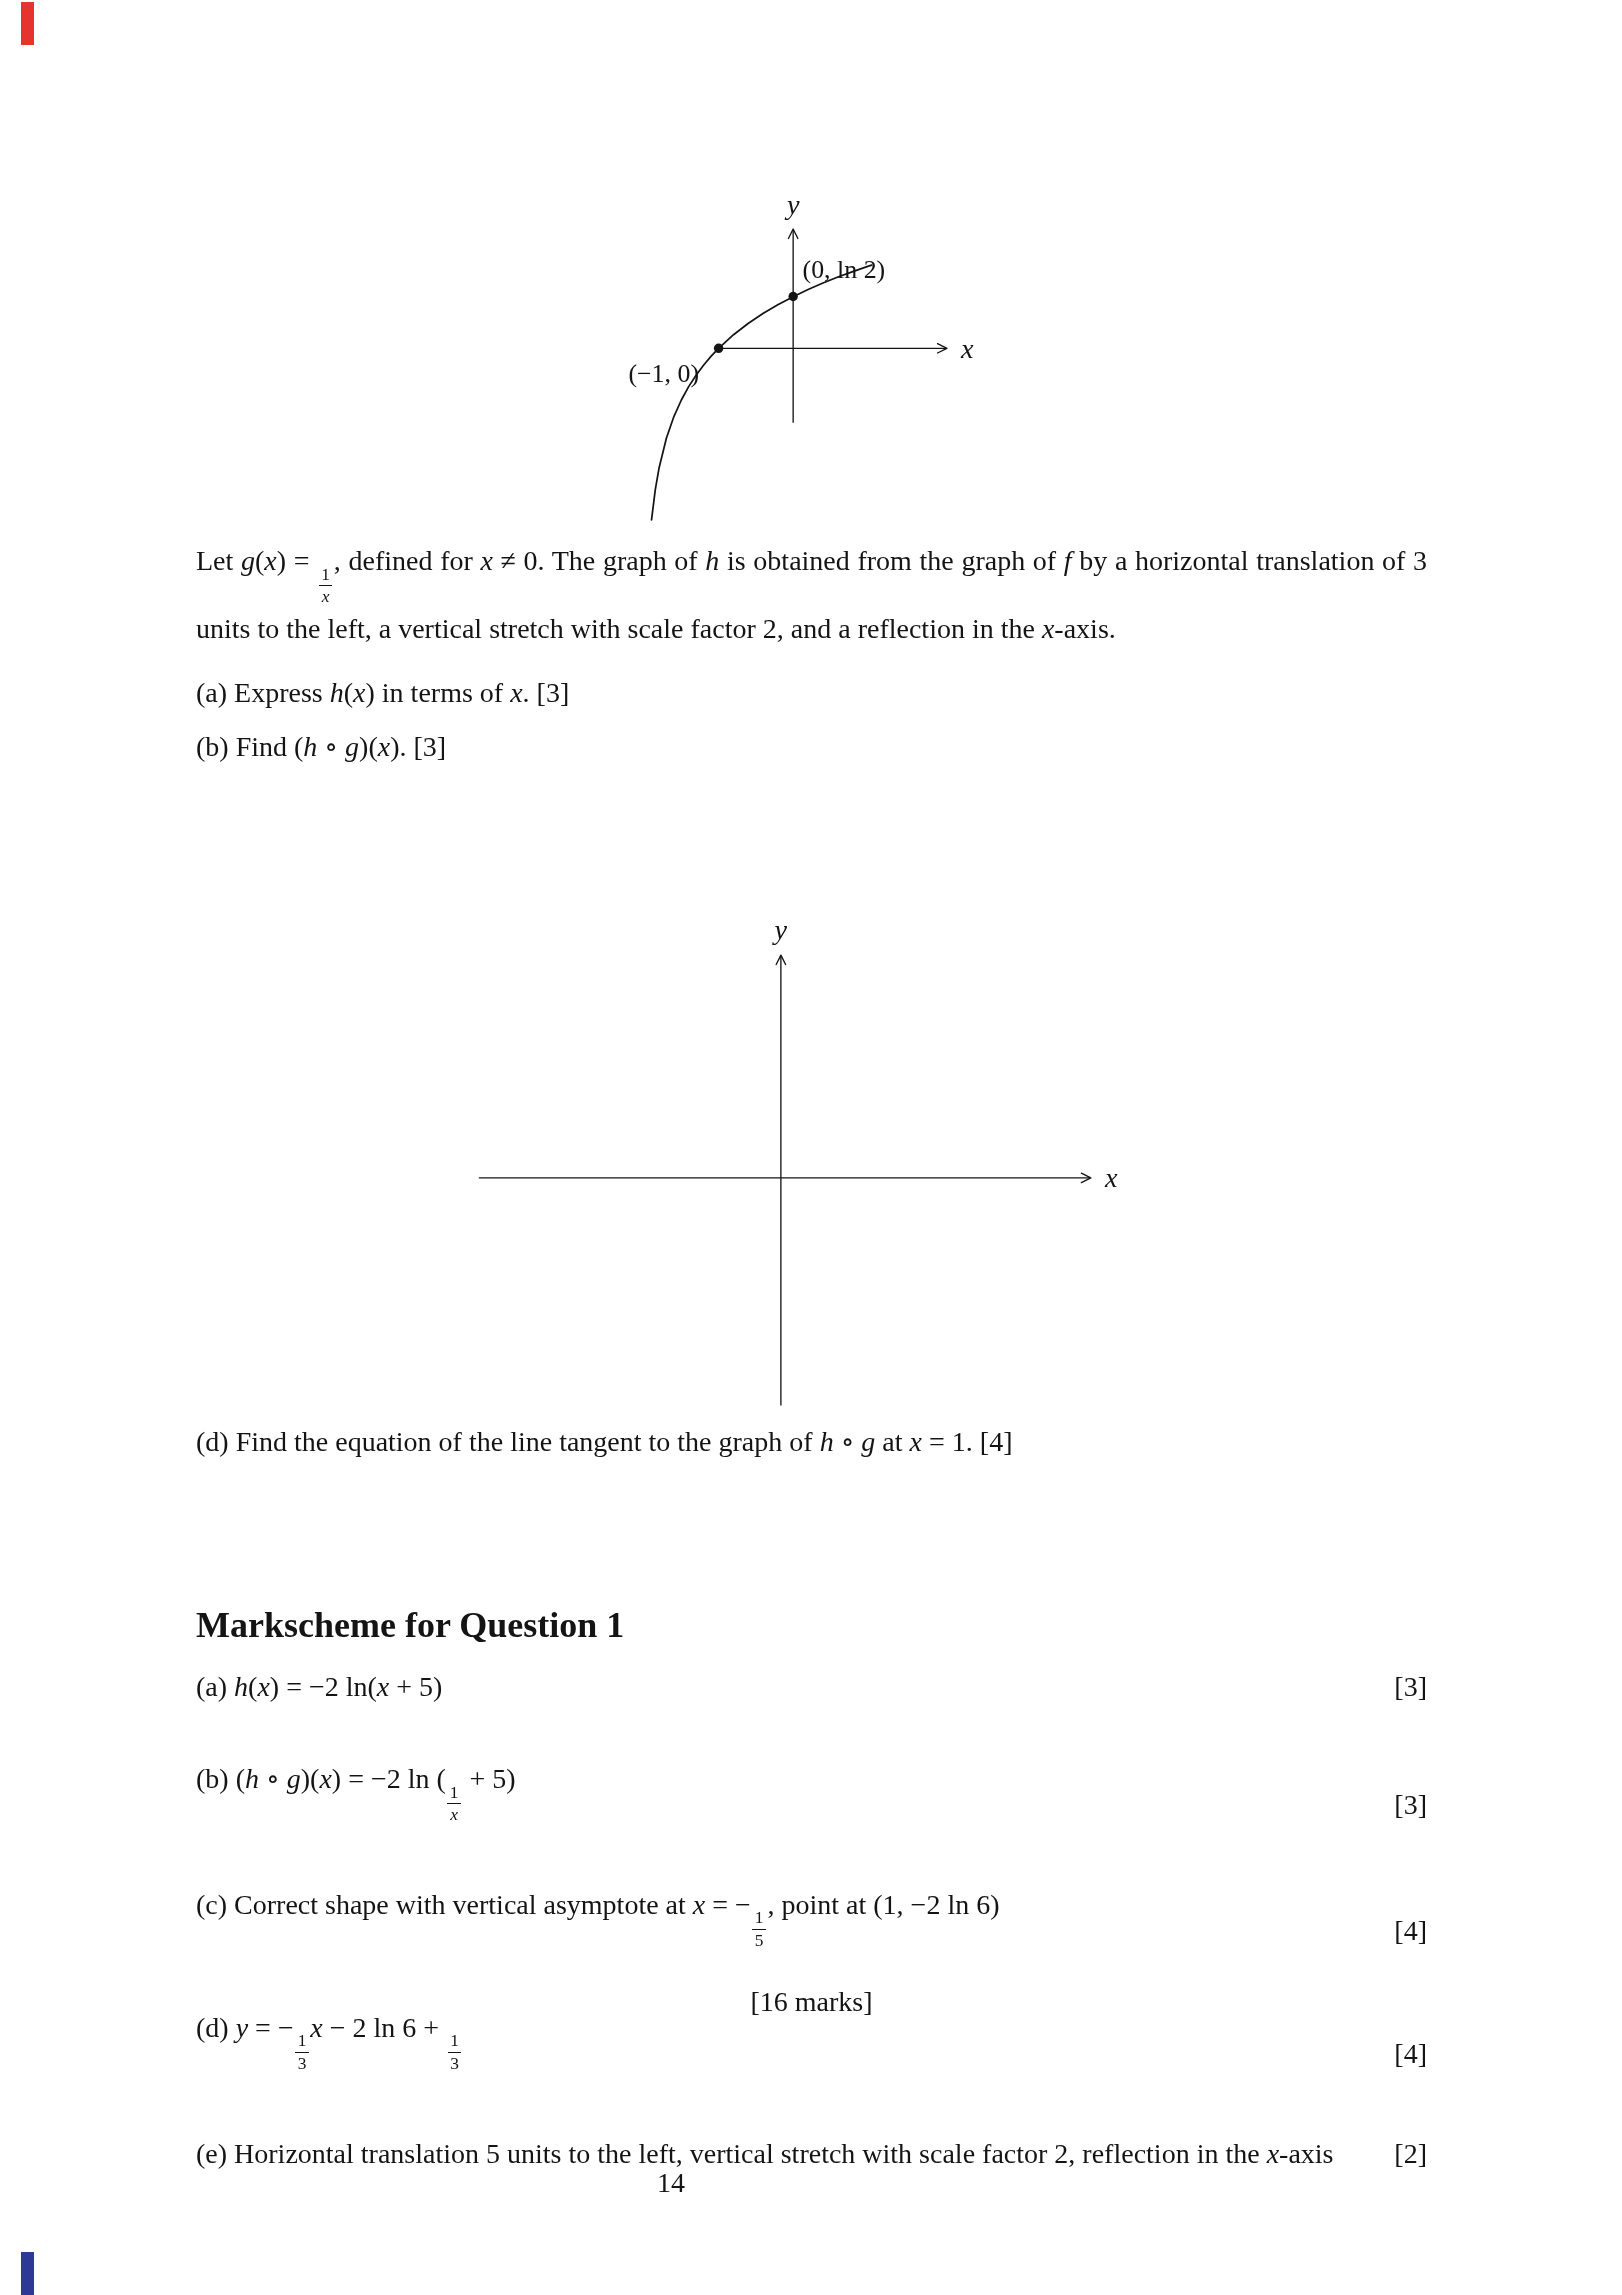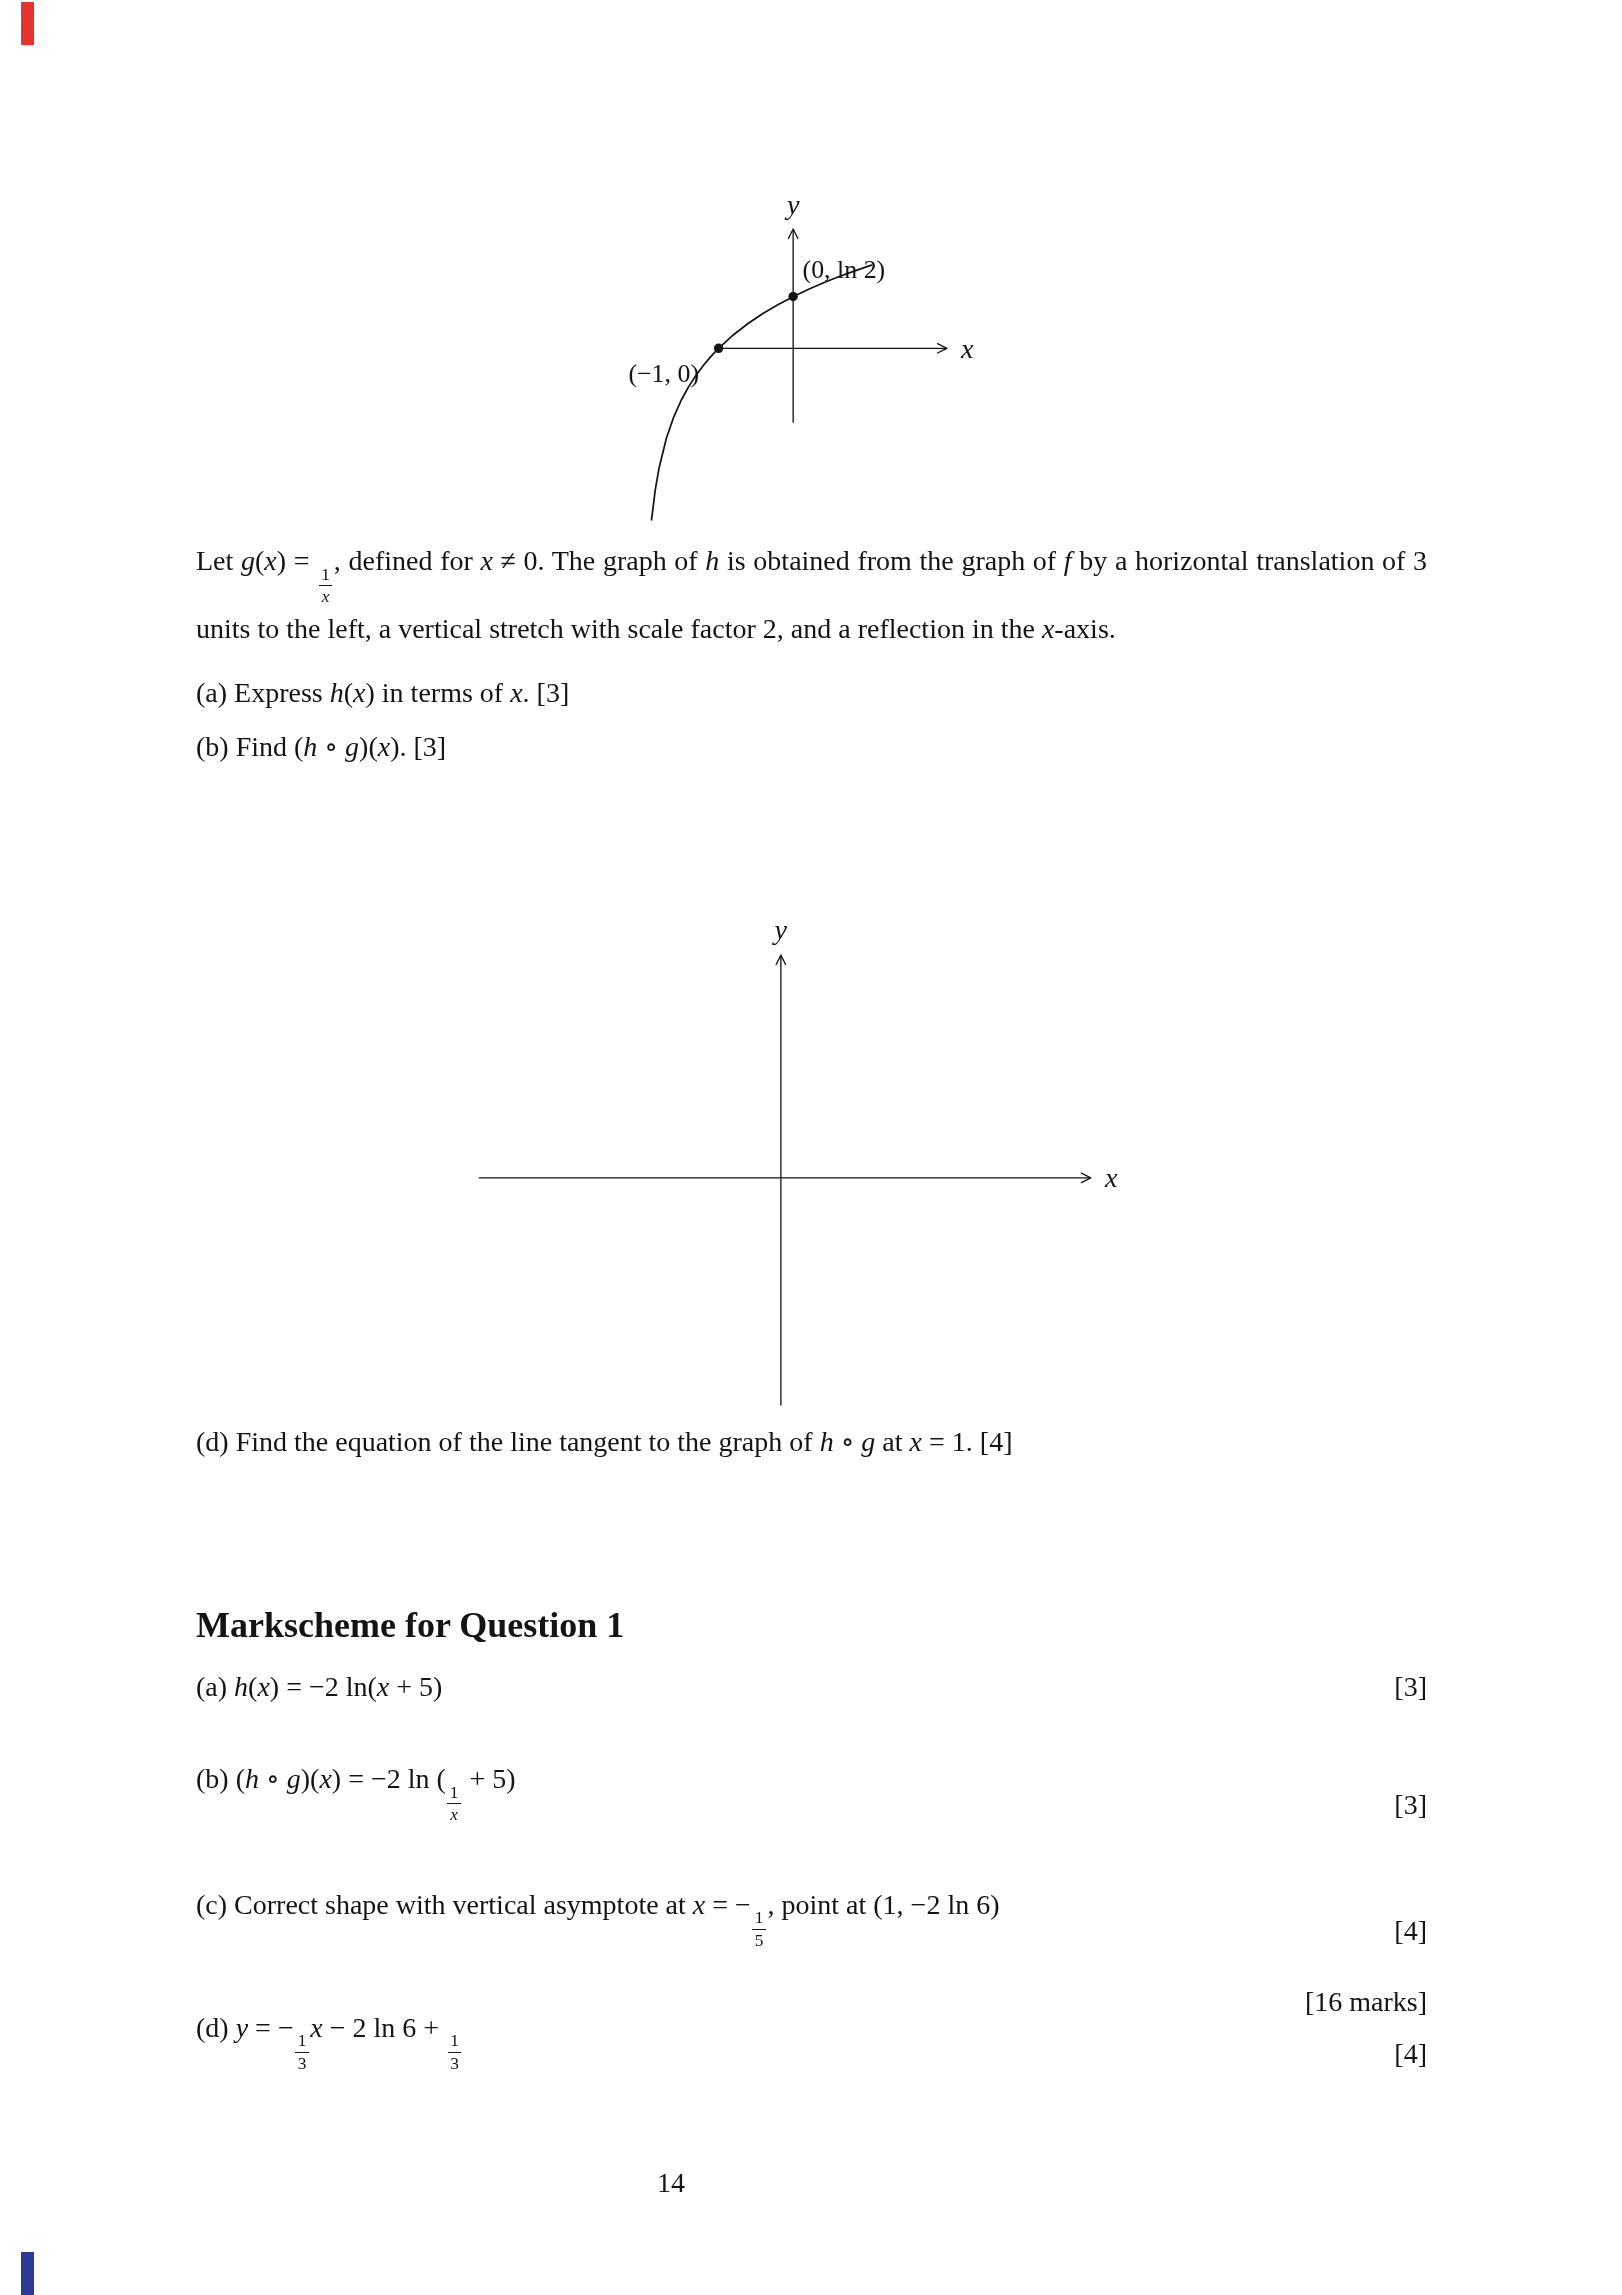--- a/index.html
+++ b/index.html
@@ -24,21 +24,21 @@
     text-align:justify;
   }
   .heading{
     font-size:36px;
     font-weight:bold;
     line-height:44px;
     text-align:left;
   }
   .ms-item{position:relative;text-align:justify;}
   .ms-marks{position:absolute;right:0;bottom:0;}
-  .total-line{text-align:right;}
+  .total-line{text-align:center;}
   .page-number{
     position:absolute;
     left:0;
     width:1342px;
     text-align:center;
   }
   .frac{
     display:inline-flex;
     flex-direction:column;
     align-items:center;
@@ -130,19 +130,23 @@
   <div class="block ms-item" style="top:1829px">
     <span>(d) <i>y</i> = −<span class="frac">
           <span class="fn">1</span>
           <span class="fd">3</span>
         </span><i>x</i> − 2 ln 6 + <span class="frac">
           <span class="fn">1</span>
           <span class="fd">3</span>
         </span></span>
     <span class="ms-marks">[4]</span>
   </div>
+  <div class="block ms-item" style="top:1887px">
+    <span>(e) Horizontal translation 5 units to the left, vertical stretch with scale factor 2, reflection in the <i>x</i>-axis</span>
+    <span class="ms-marks">[2]</span>
+  </div>
 
   <div class="block total-line" style="top:1981px">[16 marks]</div>
 
   <div class="page-number" style="top:2167px">14</div>
 
 </div>
 
 
 </body></html>

